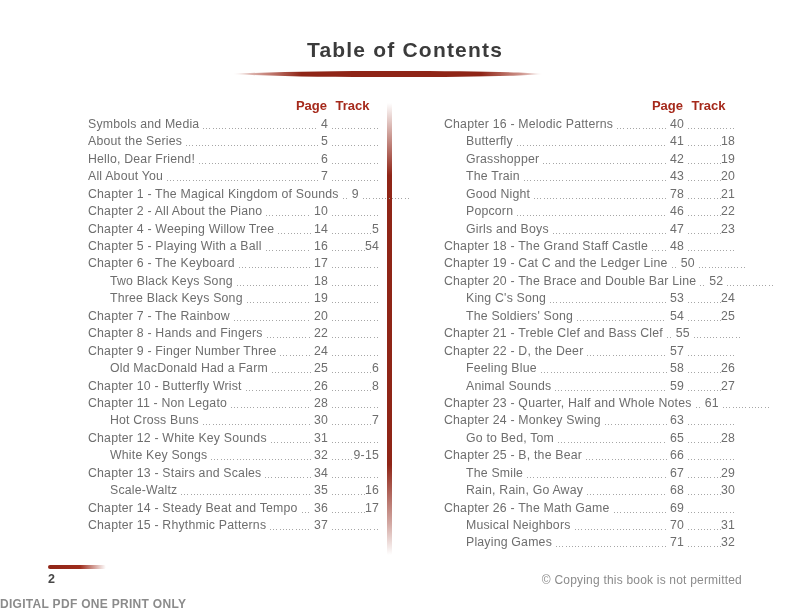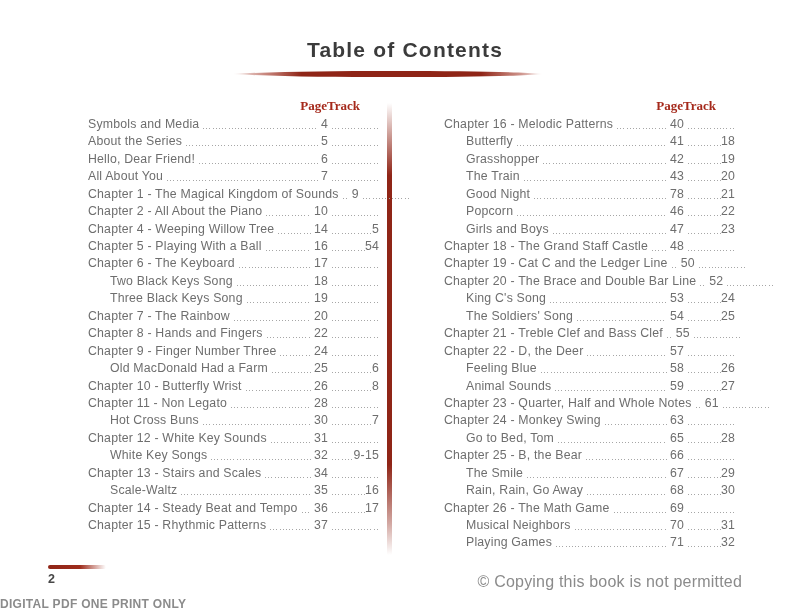--- a/index.html
+++ b/index.html
@@ -23,44 +23,44 @@
       #8f2517 16%,
       #8f2517 80%,
       rgba(143,37,23,.4) 93%,
       rgba(143,37,23,0) 100%);
   }
   
   .toc{position:absolute;top:98px;width:331px;}
   .toc.left{left:48px;}
   .toc.right{left:404px;}
   .hdr{display:flex;align-items:baseline;height:17px;margin-bottom:1px;
-       font-weight:700;color:#a5291b;font-size:13px;font-family:Liberation Serif, serif;}
+       font-weight:700;color:#a5291b;font-size:13px;}
   .hdr .fill{flex:1;}
   .hdr .hp{text-align:right;}
-  .hdr .ht{width:51px;text-align:left;padding-right:1px;}
+  .hdr .ht{width:51px;text-align:center;padding-right:1px;}
   .rows{}
   .row{display:flex;align-items:flex-end;height:17.45px;line-height:17.45px;
        font-size:12.3px;color:#6e6e6e;letter-spacing:.2px;}
   .row .name{white-space:nowrap;flex-shrink:0;margin-left:40px;}
   .row.indent .name{padding-left:22px;text-align:center;}
   .leader{flex:1 1 auto;min-width:6px;height:1px;margin:0 3px 4.5px 4px;
           background-image:repeating-linear-gradient(90deg,#a6a6a6 0 1px,transparent 1px 3.2px);}
   .row .page{flex-shrink:0;text-align:right;}
   .tracksec{width:51px;flex-shrink:0;display:flex;align-items:flex-end;}
   .tracksec .leader{margin-right:0;}
   .tracksec .track{flex-shrink:0;text-align:right;}
   
   .footer-rule{
     position:absolute;left:48px;top:565px;width:58px;height:3.5px;border-radius:2px;
     background:linear-gradient(90deg,#8f2517 0%,#9e2c1c 55%,rgba(158,44,28,0) 100%);
   }
   .footer-pagenum{position:absolute;left:48px;top:572px;font-size:12.5px;font-weight:700;color:#474747;}
   .footer-center{position:absolute;left:0;top:597px;width:792px;text-align:left;
     font-size:12px;color:#8b8b8b;letter-spacing:.3px;font-weight:600;}
-  .footer-copy{position:absolute;right:50px;top:573px;font-size:16px;color:#8b8b8b;letter-spacing:.2px;}
+  .footer-copy{position:absolute;right:50px;top:573px;font-size:12px;color:#8b8b8b;letter-spacing:.2px;}
 </style>
 </head>
 <body>
 
 <div class="title">Table of Contents</div>
 
 <svg class="swoosh" viewBox="0 0 310 8" preserveAspectRatio="none">
   <defs>
     <linearGradient id="sw" x1="0" y1="0" x2="1" y2="0">
       <stop offset="0" stop-color="#9e2c1c" stop-opacity="0.05"></stop>

